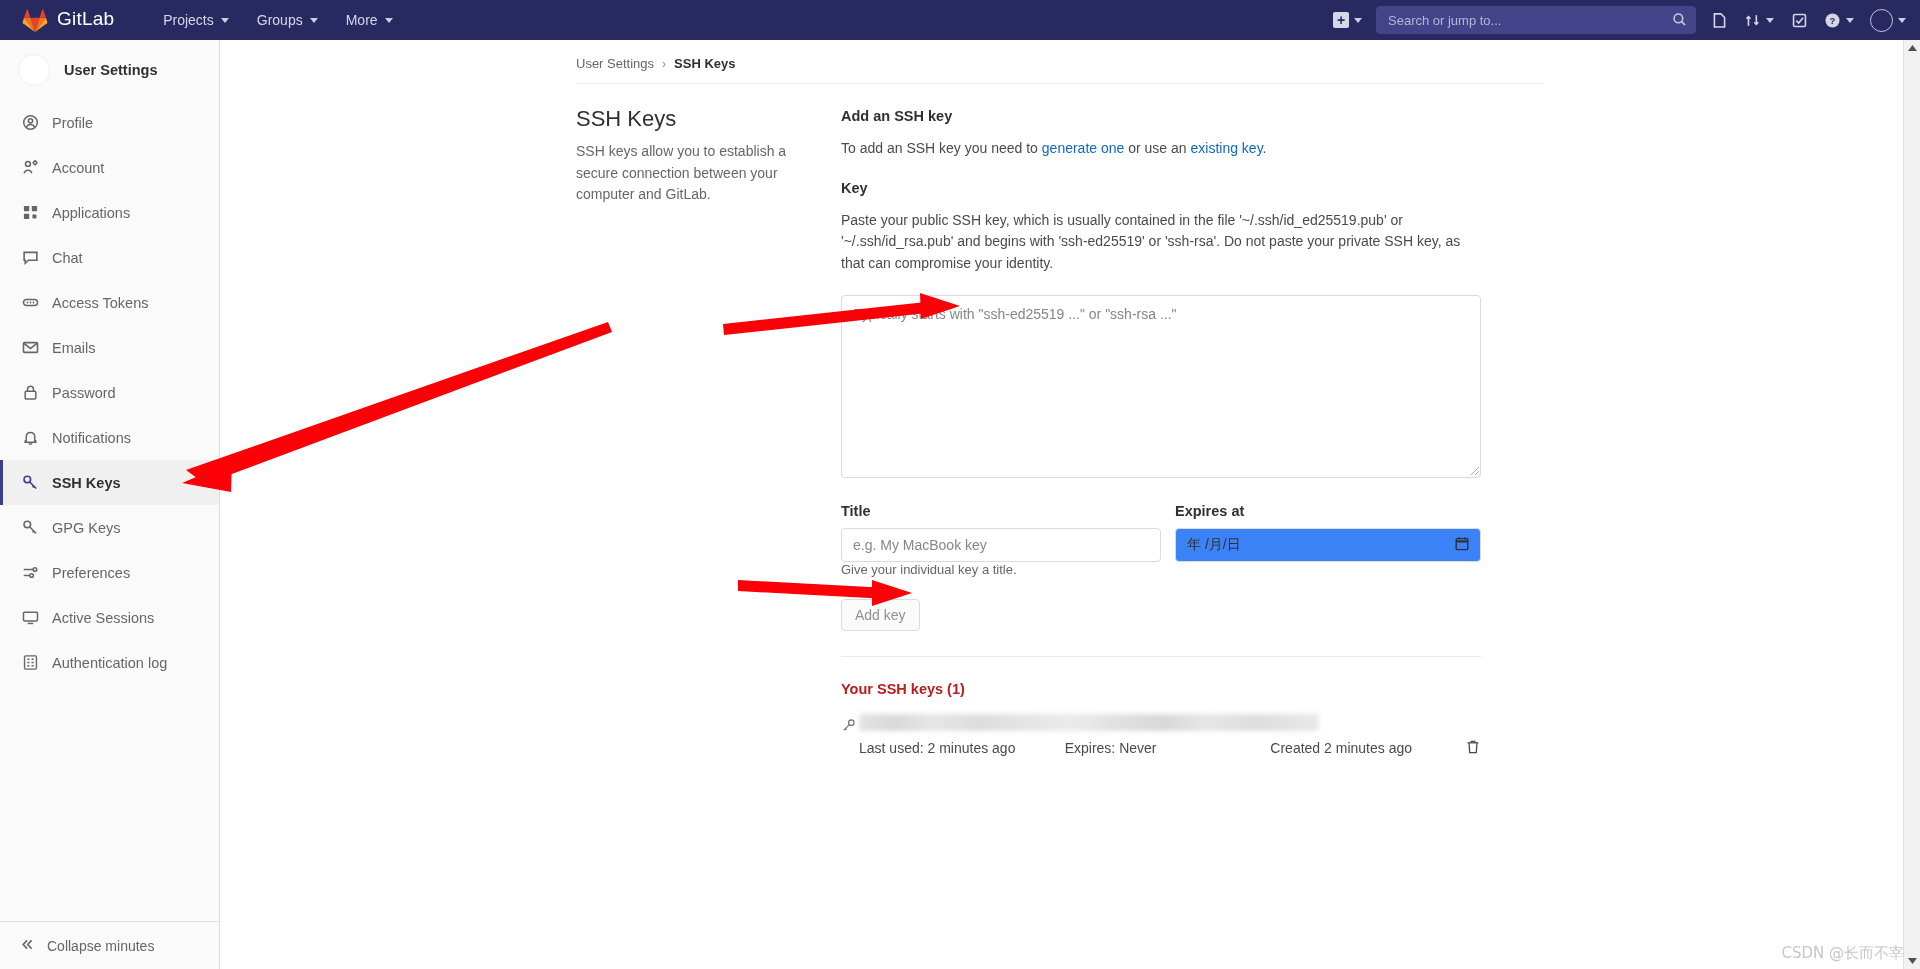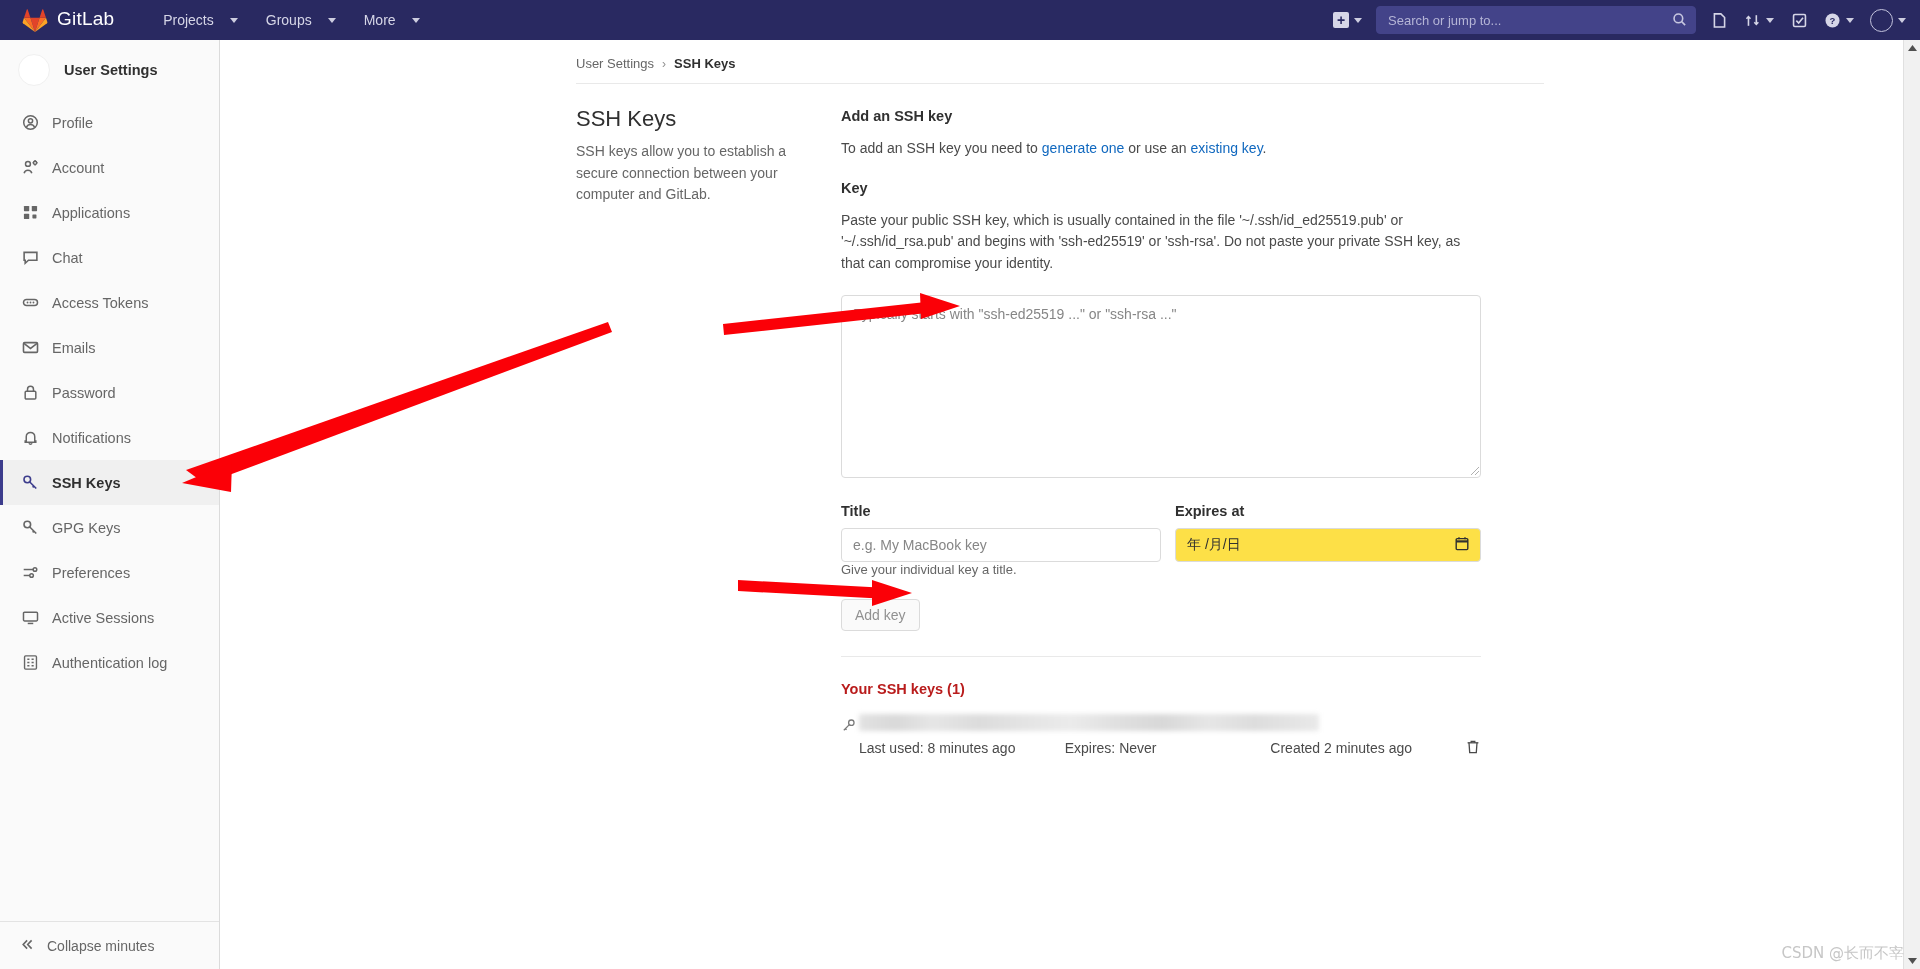--- a/index.html
+++ b/index.html
@@ -26,21 +26,21 @@
     cursor: pointer;
   }
   .nav-logo .logo-text {
     color: #fff; font-size: 19px; letter-spacing: .2px;
   }
   .tanuki { width: 26px; height: 25px; display: block; }
   .nav-links { display: flex; align-items: center; margin-left: 40px; gap: 10px; }
   .nav-link {
     color: #d6d6e7; font-size: 14px;
     padding: 5px 9px; border-radius: 3px;
-    display: flex; align-items: center; gap: 16px;
+    display: flex; align-items: center; gap: 7px;
     cursor: pointer;
   }
   .caret {
     width: 0; height: 0;
     border-left: 4px solid transparent;
     border-right: 4px solid transparent;
     border-top: 5px solid currentColor;
     display: inline-block;
     opacity: .95;
   }
@@ -208,21 +208,21 @@
     font-family: "Liberation Sans", sans-serif;
     background: #fff;
   }
   .text-input::placeholder { color: #868686; }
   .date-input {
     height: 34px; width: 100%;
     border: 1px solid #dbdbdb; border-radius: 4px;
     display: flex; align-items: center;
     padding: 0 11px;
     font-size: 14px; color: #303030;
-    cursor: text; background: #fde047;
+    cursor: text; background: #3b82f6;
   }
   .date-input .dspan { color: #303030; }
   .cal-ico { margin-left: auto; }
   .help-text {
     font-size: 13px; color: #666;
     margin-top: 0;
   }
   #add-key-btn {
     margin-top: 22px;
     height: 32px; padding: 0 13px;
@@ -609,21 +609,21 @@
       <div id="key-row">
         <span class="key-pin-ico">
           <svg width="15" height="15" viewBox="0 0 16 16" fill="none" stroke="currentColor" stroke-width="1.4">
             <circle cx="11" cy="5" r="2.9"></circle>
               <path d="M8.9 7.1 3 13"></path>
               <path d="M4.6 11.4 5.9 12.7"></path>
           </svg>
         </span>
         <div class="blurred-name"></div>
         <div class="key-meta">
-          <span class="km-last">Last used: 8 minutes ago</span>
+          <span class="km-last">Last used: 2 minutes ago</span>
           <span class="km-exp">Expires: Never</span>
           <span class="km-created">Created 2 minutes ago</span>
           <span class="trash-btn">
             <svg width="16" height="16" viewBox="0 0 16 16" fill="none" stroke="currentColor" stroke-width="1.3">
               <path d="M2.6 3.8h10.8"></path>
                 <path d="M6.2 3.8V2.4h3.6v1.4"></path>
               <path d="M4 3.8l.7 9.8h6.6l.7-9.8"></path>
             </svg>
           </span>
         </div>

